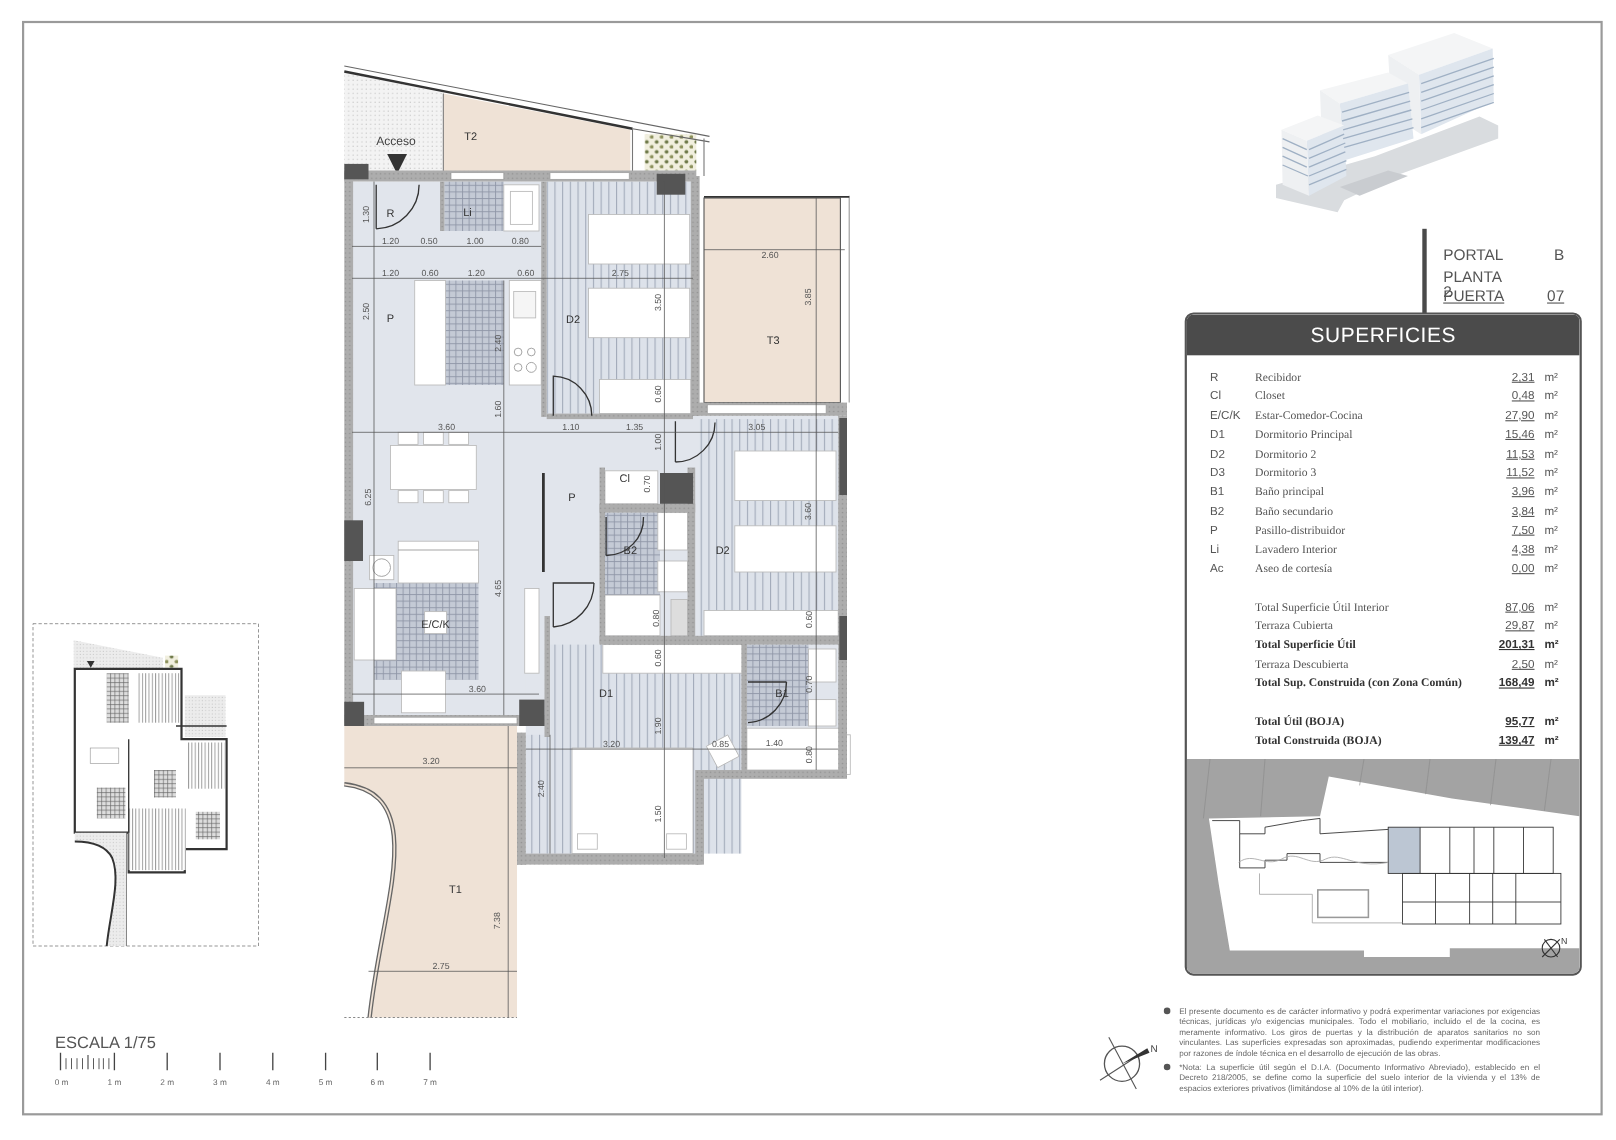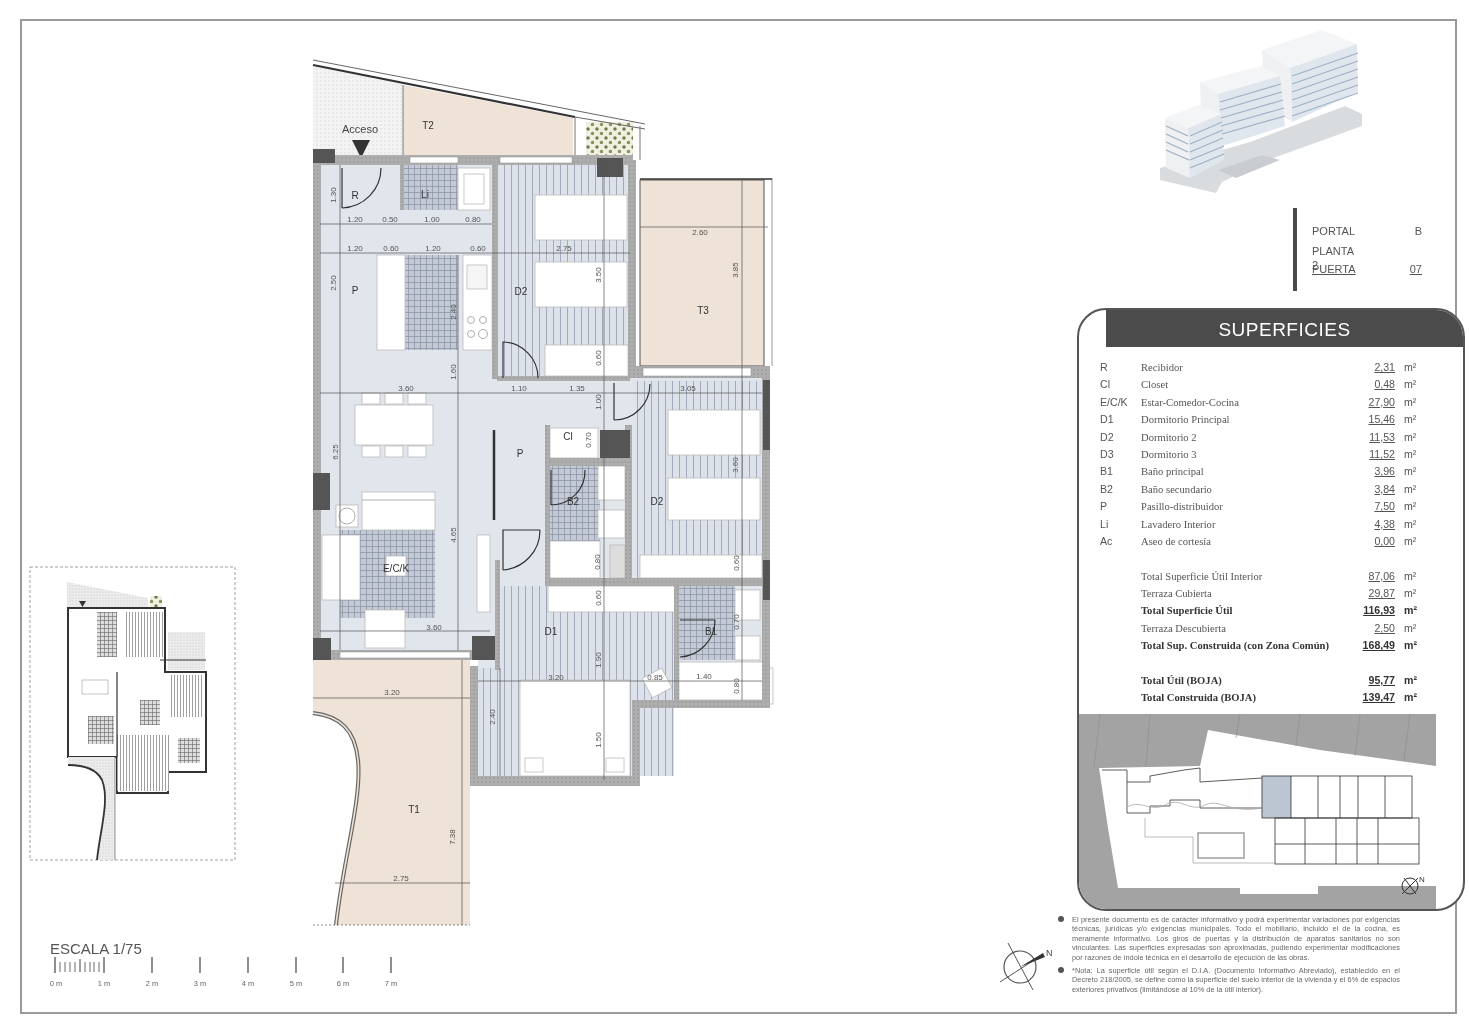--- a/index.html
+++ b/index.html
@@ -3,23 +3,23 @@
 <meta charset="utf-8">
 <style>
   html,body{margin:0;padding:0;background:#fff;}
   body{width:1469px;height:1036px;position:relative;overflow:hidden;font-family:"Liberation Sans",sans-serif;color:#555;}
   .frame{position:absolute;left:20px;top:19px;width:1433px;height:991px;border:2px solid #9a9a9a;}
   svg.layer{position:absolute;left:0;top:0;}
   .dim{font-family:"Liberation Sans",sans-serif;font-size:8px;fill:#555;text-anchor:middle;dominant-baseline:central;}
   .room{font-family:"Liberation Sans",sans-serif;font-size:10px;fill:#333;text-anchor:middle;dominant-baseline:central;}
   .acc{font-family:"Liberation Sans",sans-serif;font-size:11px;fill:#444;text-anchor:middle;dominant-baseline:central;}
   .scale-t{font-family:"Liberation Sans",sans-serif;font-size:7.5px;fill:#666;text-anchor:middle;}
-  .info{position:absolute;left:1312px;width:110px;font-size:11px;color:#555;display:flex;justify-content:space-between;height:14px;line-height:14px;}
+  .info{position:absolute;left:1312px;width:110px;font-size:14px;color:#555;display:flex;justify-content:space-between;height:14px;line-height:14px;}
   .infobar{position:absolute;left:1293px;top:208px;width:4px;height:83px;background:#4a4a4a;}
-  .panel{position:absolute;left:1077px;top:308px;width:357px;height:599px;border:2px solid #555;border-radius:29px;overflow:hidden;background:#fff;padding-left:27px;}
+  .panel{position:absolute;left:1077px;top:284px;width:357px;height:599px;border:2px solid #555;border-radius:8px;overflow:hidden;background:#fff;}
   .panel-head{height:37px;background:#4b4b4b;color:#fff;font-size:19px;letter-spacing:0.5px;text-align:center;line-height:40px;}
   .rows{position:absolute;left:0;top:49px;width:357px;}
   .row{position:relative;height:17.4px;line-height:17.4px;font-size:10.6px;color:#555;}
   .row.bold{font-weight:bold;color:#333;}
   .row .code{position:absolute;left:21px;}
   .row .name{position:absolute;left:62px;white-space:nowrap;font-family:Liberation Serif, serif;}
   .row .val{position:absolute;right:41px;text-align:right;text-decoration:underline;}
   .row .unit{position:absolute;left:325px;}
   .site{position:absolute;left:0;top:404px;}
   .notes{position:absolute;left:1058px;top:915px;width:342px;font-size:7.4px;line-height:9.4px;color:#666;}
@@ -467,21 +467,21 @@
         <span class="val">87,06</span>
         <span class="unit">m²</span>
       </div>
     <div class="row">
         <span class="name">Terraza Cubierta</span>
         <span class="val">29,87</span>
         <span class="unit">m²</span>
       </div>
     <div class="row bold">
         <span class="name">Total Superficie Útil</span>
-        <span class="val">116,93</span>
+        <span class="val">201,31</span>
         <span class="unit">m²</span>
       </div>
     <div class="row">
         <span class="name">Terraza Descubierta</span>
         <span class="val">2,50</span>
         <span class="unit">m²</span>
       </div>
     <div class="row bold">
         <span class="name">Total Sup. Construida (con Zona Común)</span>
         <span class="val">168,49</span>
@@ -535,16 +535,16 @@
       <circle cx="1410" cy="878" r="8" fill="none" stroke="#333" stroke-width="1"></circle>
       <line x1="1402" y1="886" x2="1418" y2="870" stroke="#333" stroke-width="1"></line>
       <line x1="1404" y1="870" x2="1416" y2="886" stroke="#333" stroke-width="1"></line>
     </g>
     <text x="1419" y="874" font-family="Liberation Sans, sans-serif" font-size="8" fill="#333">N</text>
   </svg>
 </div>
 
 <div class="notes">
   <div class="note"><span class="bullet"></span><span>El presente documento es de carácter informativo y podrá experimentar variaciones por exigencias técnicas, jurídicas y/o exigencias municipales. Todo el mobiliario, incluido el de la cocina, es meramente informativo. Los giros de puertas y la distribución de aparatos sanitarios no son vinculantes. Las superficies expresadas son aproximadas, pudiendo experimentar modificaciones por razones de índole técnica en el desarrollo de ejecución de las obras.</span></div>
-  <div class="note"><span class="bullet"></span><span>*Nota: La superficie útil según el D.I.A. (Documento Informativo Abreviado), establecido en el Decreto 218/2005, se define como la superficie del suelo interior de la vivienda y el 6% de espacios exteriores privativos (limitándose al 10% de la útil interior).</span></div>
+  <div class="note"><span class="bullet"></span><span>*Nota: La superficie útil según el D.I.A. (Documento Informativo Abreviado), establecido en el Decreto 218/2005, se define como la superficie del suelo interior de la vivienda y el 13% de espacios exteriores privativos (limitándose al 10% de la útil interior).</span></div>
 </div>
 
 <div class="scale-title">ESCALA 1/75</div>
 
 </body></html>

